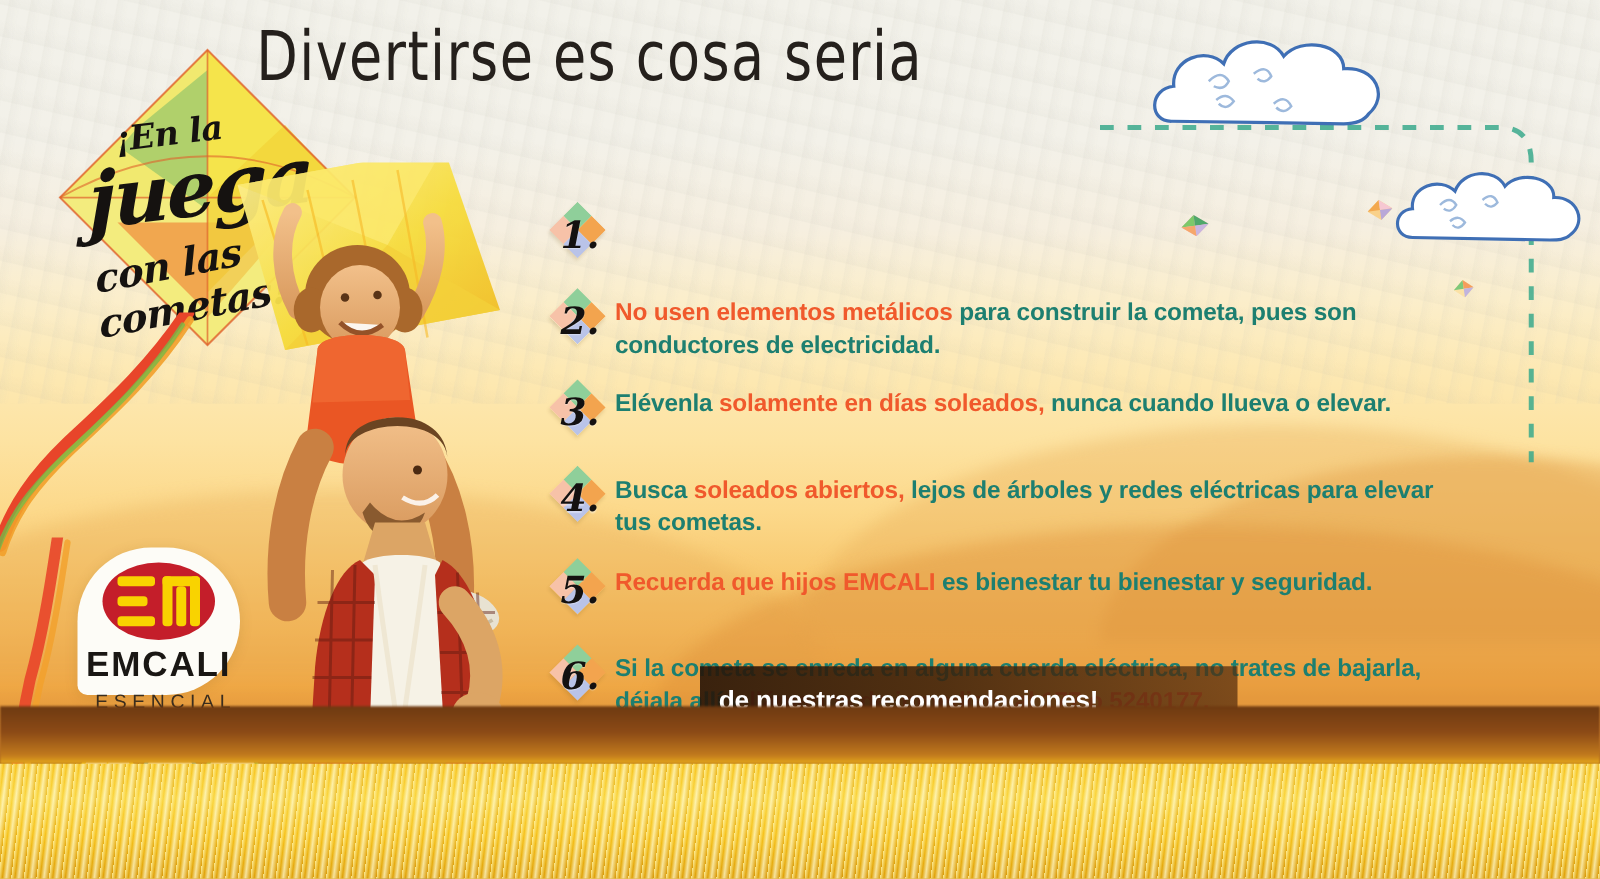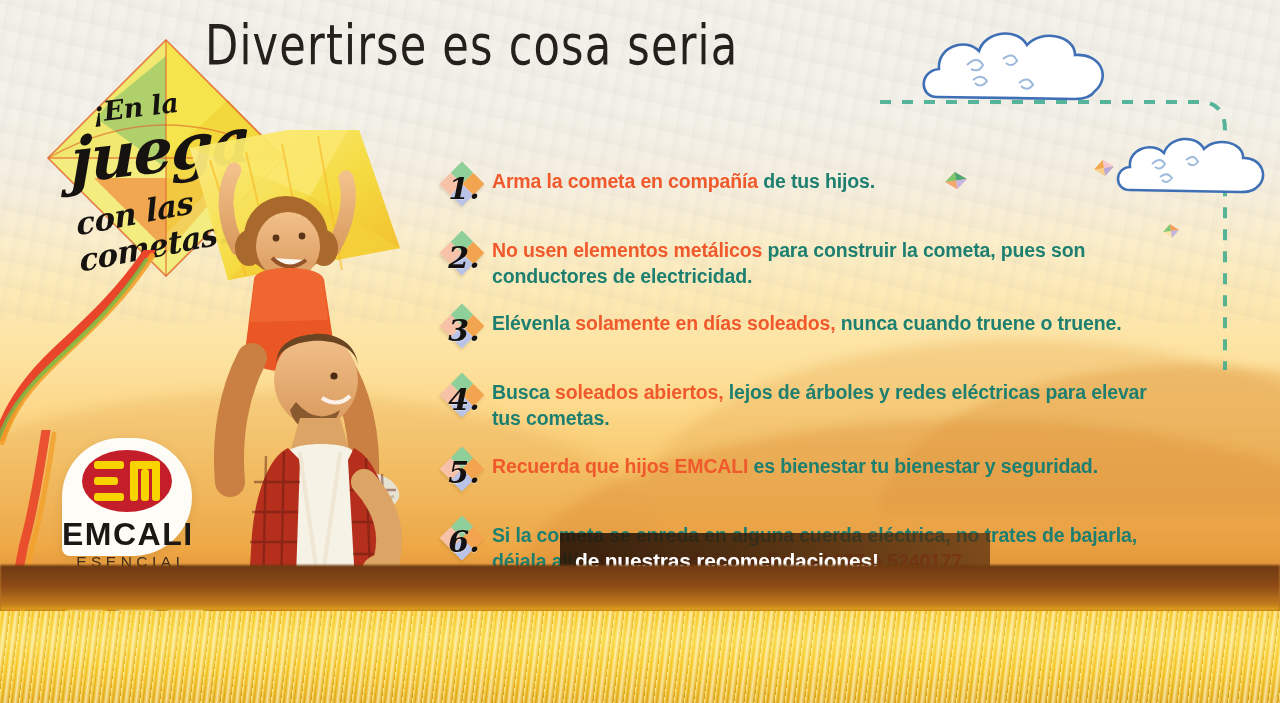--- a/index.html
+++ b/index.html
@@ -114,21 +114,21 @@
     box-shadow:0 2px 10px rgba(120,80,20,.15);
   }
   .logo-oval{
     position:absolute;left:20px;top:12px;width:90px;height:62px;
     background:#c41e2a;border-radius:50%;
   }
   .em-bar{position:absolute;background:#f9d300;border-radius:3px;}
   .logo-word{
     position:absolute;left:0;top:78px;width:130px;text-align:center;
     font-family:"Liberation Sans",sans-serif;font-weight:700;
-    font-size:32px;letter-spacing:1.5px;color:#1a1714;
+    font-size:28px;letter-spacing:1.5px;color:#1a1714;
   }
   .tagline{
     position:absolute;left:50px;top:553px;width:165px;text-align:center;
     font-family:"Liberation Sans",sans-serif;color:#3a2d1e;
   }
   .tag1{font-size:15.5px;letter-spacing:4.5px;font-weight:400;}
   .tag2{font-size:15.5px;letter-spacing:2.5px;margin-top:3px;}
   .tag2 b{font-weight:700;border-bottom:2px solid #3a2d1e;padding-bottom:2px;letter-spacing:3px;}
   
   .pins{position:absolute;left:58px;top:596px;width:170px;height:46px;}
@@ -343,21 +343,20 @@
       <div class="row">
         <div class="bullet">
           <div class="diamond">
             <div style="position:absolute;left:0;top:0;width:16px;height:16px;background:#8fcf9a"></div>
             <div style="position:absolute;left:16px;top:0;width:16px;height:16px;background:#f3a44e"></div>
             <div style="position:absolute;left:0;top:16px;width:16px;height:16px;background:#f7c2a8"></div>
             <div style="position:absolute;left:16px;top:16px;width:16px;height:16px;background:#b9c3e8"></div>
           </div>
           <div class="num">1.</div>
         </div>
-        <div class="rtext"><span class="hl">Arma la cometa en compañía </span><span>de tus hijos.</span></div>
       </div>
       <div class="row">
         <div class="bullet">
           <div class="diamond">
             <div style="position:absolute;left:0;top:0;width:16px;height:16px;background:#8fcf9a"></div>
             <div style="position:absolute;left:16px;top:0;width:16px;height:16px;background:#f3a44e"></div>
             <div style="position:absolute;left:0;top:16px;width:16px;height:16px;background:#f7c2a8"></div>
             <div style="position:absolute;left:16px;top:16px;width:16px;height:16px;background:#b9c3e8"></div>
           </div>
           <div class="num">2.</div>
@@ -367,21 +366,21 @@
       <div class="row">
         <div class="bullet">
           <div class="diamond">
             <div style="position:absolute;left:0;top:0;width:16px;height:16px;background:#8fcf9a"></div>
             <div style="position:absolute;left:16px;top:0;width:16px;height:16px;background:#f3a44e"></div>
             <div style="position:absolute;left:0;top:16px;width:16px;height:16px;background:#f7c2a8"></div>
             <div style="position:absolute;left:16px;top:16px;width:16px;height:16px;background:#b9c3e8"></div>
           </div>
           <div class="num">3.</div>
         </div>
-        <div class="rtext"><span>Elévenla </span><span class="hl">solamente en días soleados,</span><span> nunca cuando truene o truene.</span></div>
+        <div class="rtext"><span>Elévenla </span><span class="hl">solamente en días soleados,</span><span> nunca cuando llueva o elevar.</span></div>
       </div>
       <div class="row">
         <div class="bullet">
           <div class="diamond">
             <div style="position:absolute;left:0;top:0;width:16px;height:16px;background:#8fcf9a"></div>
             <div style="position:absolute;left:16px;top:0;width:16px;height:16px;background:#f3a44e"></div>
             <div style="position:absolute;left:0;top:16px;width:16px;height:16px;background:#f7c2a8"></div>
             <div style="position:absolute;left:16px;top:16px;width:16px;height:16px;background:#b9c3e8"></div>
           </div>
           <div class="num">4.</div>

